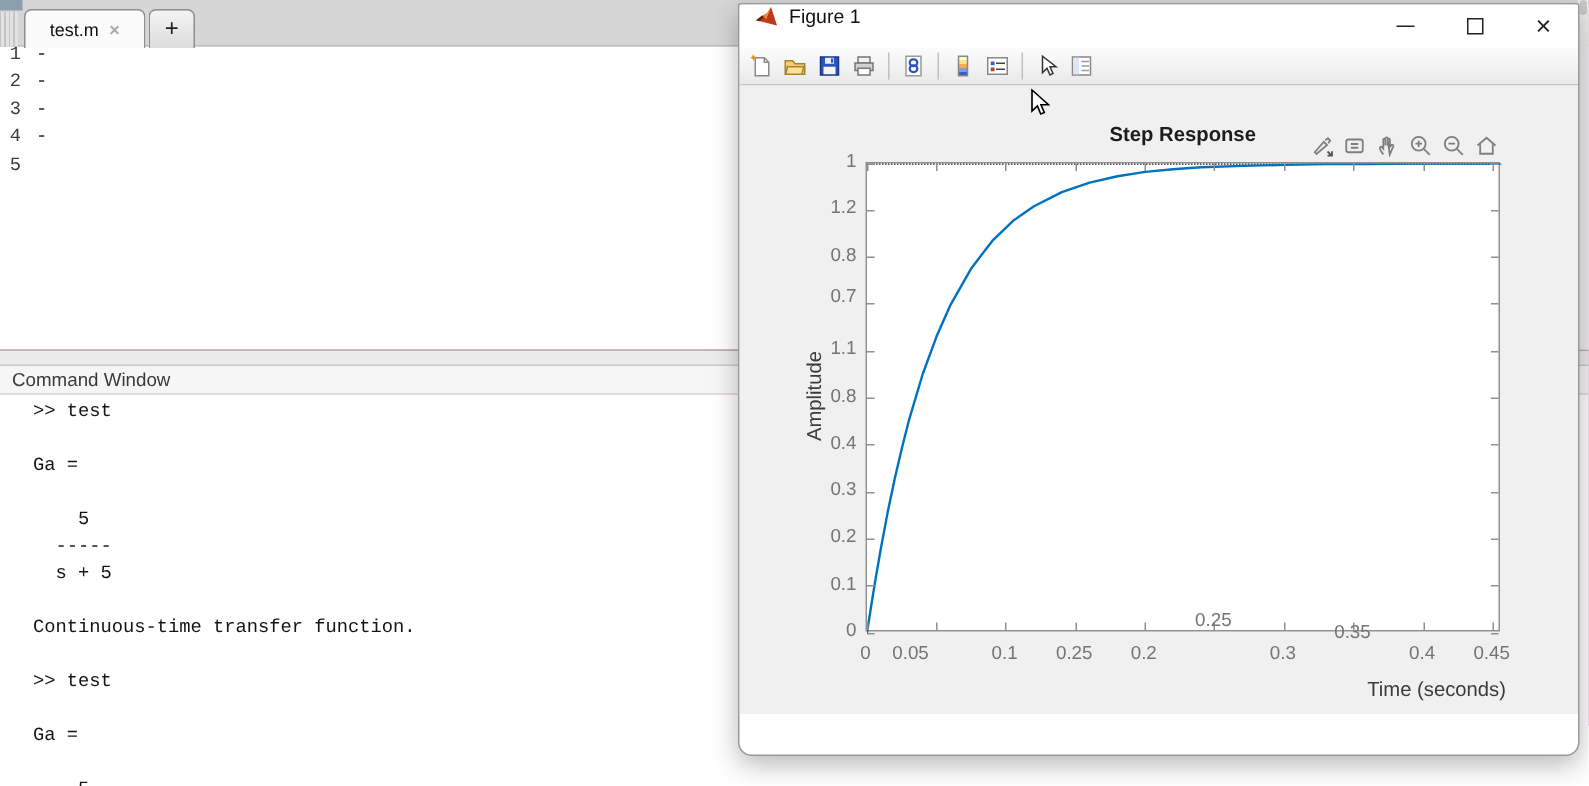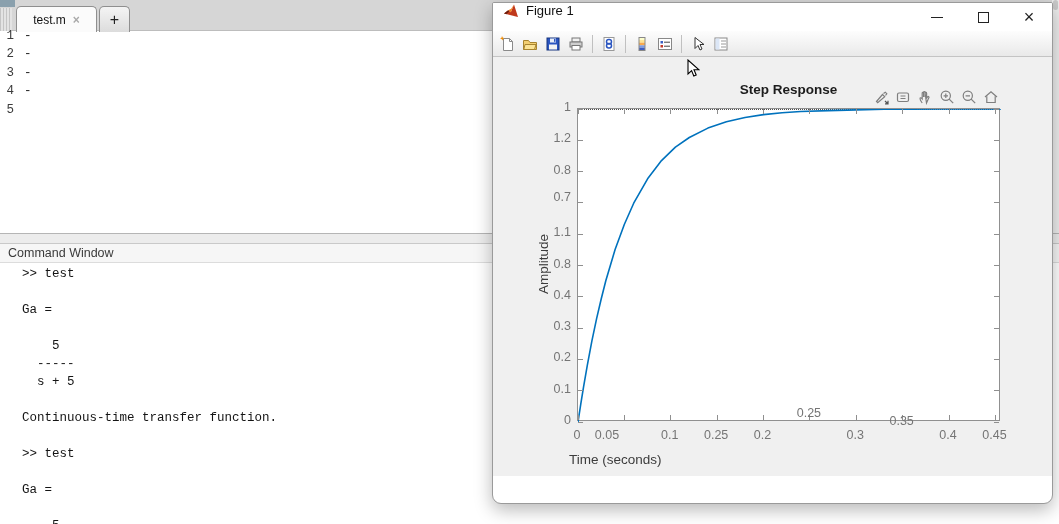--- a/index.html
+++ b/index.html
@@ -69,21 +69,21 @@
 
   .plot-box { position:absolute; left:84px; top:51px; width:423px; height:313px; background:#fff;
               border:1px solid #909090; }
   .plot-box svg { position:absolute; left:0; top:0; }
   .ss-line { position:absolute; left:0; top:0; width:100%; height:0; border-top:1.4px dotted #4d4d4d; }
   .tick { position:absolute; background:#8f8f8f; }
   .tick-label { position:absolute; font-size:12.5px; color:#757575; }
   .x-label-cell { width:44px; text-align:center; }
   .y-label-cell { width:42px; text-align:right; }
   .axis-label { position:absolute; font-size:13.5px; color:#3c3c3c; }
-  #xlabel { left:76px; top:395px; width:423px; text-align:left; }
+  #xlabel { left:88px; top:395px; width:423px; text-align:right; }
   #ylabel { left:50px; top:207px; transform:translate(-50%,-50%) rotate(-90deg); white-space:nowrap; }
 
   .mouse-cursor { position:absolute; left:193px; top:56px; }
 </style>
 </head>
 <body>
 
 <div id="stage">
 
   <div class="editor-region">

